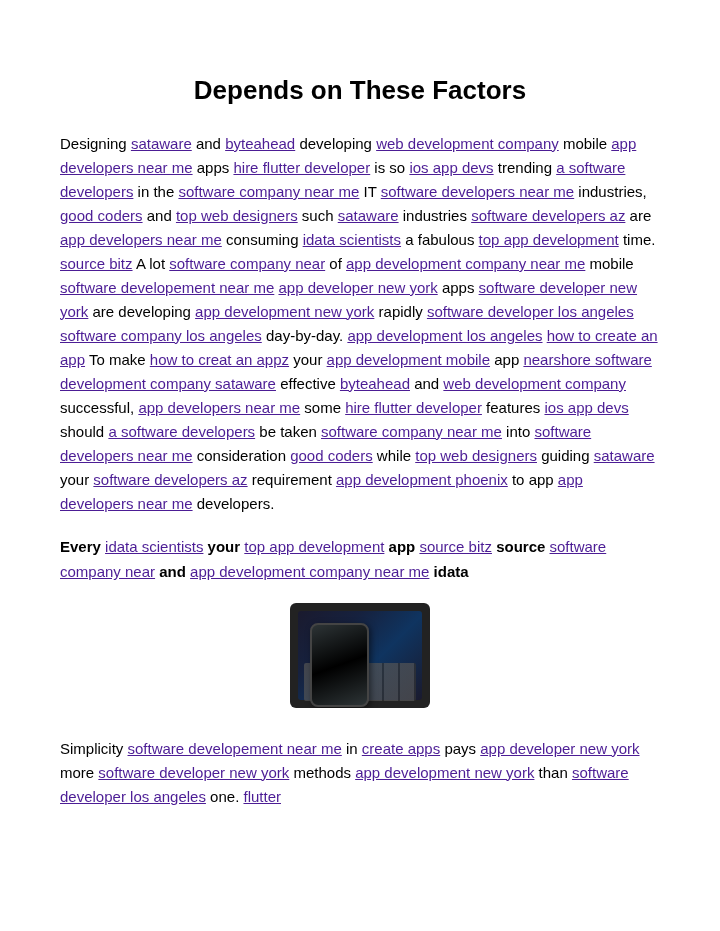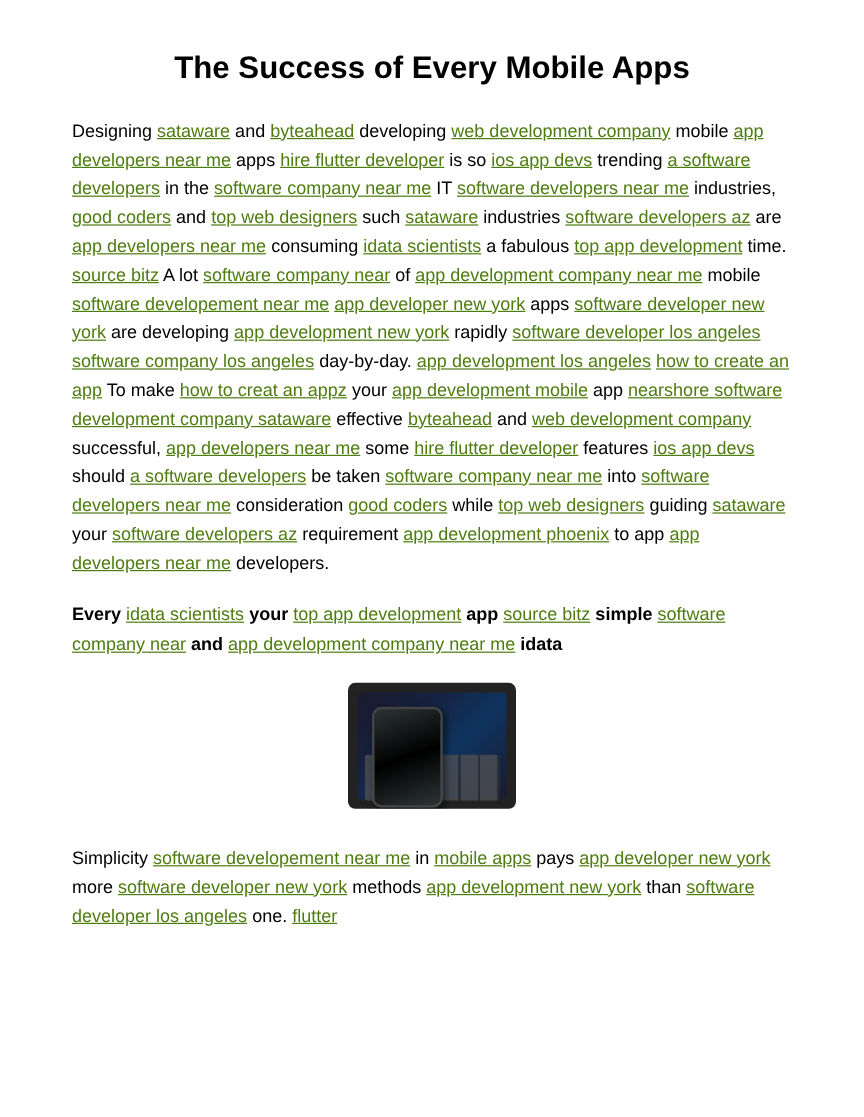--- a/index.html
+++ b/index.html
@@ -22,21 +22,21 @@
       font-size: 26px;
       font-weight: bold;
       margin-bottom: 24px;
       line-height: 1.3;
     }
     p {
       margin-bottom: 18px;
       font-size: 15px;
     }
     a {
-      color: #4d7c0f;
+      color: #4c1d95;
       text-decoration: underline;
     }
     .keep-section {
       margin-bottom: 14px;
       font-size: 15px;
       line-height: 1.7;
     }
     .phone-img-container {
       text-align: center;
       margin: 18px 0 22px 0;
@@ -84,26 +84,27 @@
         #333 14px, #333 16px
       );
       border-radius: 2px;
       opacity: 0.7;
     }
   </style>
 </head>
 <body>
 
 <h1>
-  <span>The Success of Every Mobile Apps</span><br>
+  <br>
+  <span>Depends on These Factors</span>
 </h1>
 
 <p id="para1">Designing <a href="#">sataware</a> and <a href="#">byteahead</a> developing <a href="#">web development company</a> mobile <a href="#">app developers near me</a> apps <a href="#">hire flutter developer</a> is so <a href="#">ios app devs</a> trending <a href="#">a software developers</a> in the <a href="#">software company near me</a> IT <a href="#">software developers near me</a> industries, <a href="#">good coders</a> and <a href="#">top web designers</a> such <a href="#">sataware</a> industries <a href="#">software developers az</a> are <a href="#">app developers near me</a> consuming <a href="#">idata scientists</a> a fabulous <a href="#">top app development</a> time. <a href="#">source bitz</a> A lot <a href="#">software company near</a> of <a href="#">app development company near me</a> mobile <a href="#">software developement near me</a> <a href="#">app developer new york</a> apps <a href="#">software developer new york</a> are developing <a href="#">app development new york</a> rapidly <a href="#">software developer los angeles software company los angeles</a> day-by-day. <a href="#">app development los angeles</a> <a href="#">how to create an app</a> To make <a href="#">how to creat an appz</a> your <a href="#">app development mobile</a> app <a href="#">nearshore software development company sataware</a> effective <a href="#">byteahead</a> and <a href="#">web development company</a> successful, <a href="#">app developers near me</a> some <a href="#">hire flutter developer</a> features <a href="#">ios app devs</a> should <a href="#">a software developers</a> be taken <a href="#">software company near me</a> into <a href="#">software developers near me</a> consideration <a href="#">good coders</a> while <a href="#">top web designers</a> guiding <a href="#">sataware</a> your <a href="#">software developers az</a> requirement <a href="#">app development phoenix</a> to app <a href="#">app developers near me</a> developers.</p>
 
-<div class="keep-section" id="keep-section"><b>Every</b> <a href="#">idata scientists</a> <b>your</b> <a href="#">top app development</a> <b>app</b> <a href="#">source bitz</a> <b>simple</b> <a href="#">software company near</a> <b>and</b> <a href="#">app development company near me</a> <b>idata</b></div>
+<div class="keep-section" id="keep-section"><b>Every</b> <a href="#">idata scientists</a> <b>your</b> <a href="#">top app development</a> <b>app</b> <a href="#">source bitz</a> <b>source</b> <a href="#">software company near</a> <b>and</b> <a href="#">app development company near me</a> <b>idata</b></div>
 
 <div class="phone-img-container">
   <div class="phone-img">
     <div class="keyboard-overlay"></div>
   </div>
 </div>
 
-<p id="para2">Simplicity <a href="#">software developement near me</a> in <a href="#">mobile apps</a> pays <a href="#">app developer new york</a> more <a href="#">software developer new york</a> methods <a href="#">app development new york</a> than <a href="#">software developer los angeles</a> one. <a href="#">flutter</a></p>
+<p id="para2">Simplicity <a href="#">software developement near me</a> in <a href="#">create apps</a> pays <a href="#">app developer new york</a> more <a href="#">software developer new york</a> methods <a href="#">app development new york</a> than <a href="#">software developer los angeles</a> one. <a href="#">flutter</a></p>
 
 </body></html>

